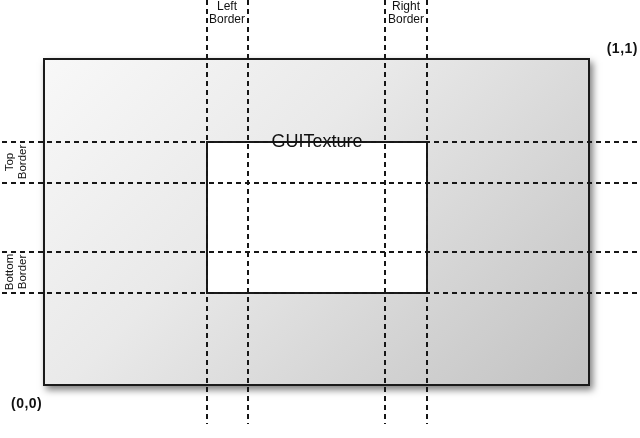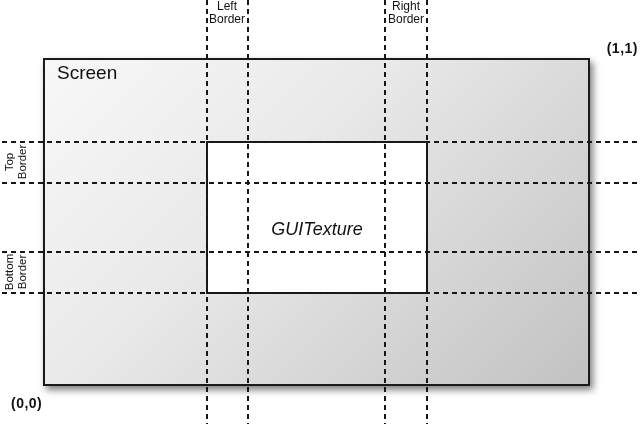--- a/index.html
+++ b/index.html
@@ -54,23 +54,22 @@
   .screen-label {
     position: absolute;
     left: 57px; top: 62px;
     font-size: 19px; line-height: 22px;
     z-index: 5;
   }
   .texture-label-box {
     position: absolute;
     left: 206px; top: 141px;
     width: 222px; height: 186px;
-    display: flex; align-items: center; justify-content: center;
+    display: flex; justify-content: center;
     z-index: 5;
-    font-style: italic;
   }
   .texture-label-box span { font-size: 18px; margin-top: -10px; }
 
   .coord {
     position: absolute;
     font-size: 14px; font-weight: 600; letter-spacing: 0.5px;
     z-index: 5;
   }
   .coord-tr { top: 40px; right: 2px; }
   .coord-bl { top: 395px; left: 11px; }
@@ -110,21 +109,20 @@
   <div class="vline v1"></div>
   <div class="vline v2"></div>
   <div class="vline v3"></div>
   <div class="vline v4"></div>
 
   <div class="hline h1"></div>
   <div class="hline h2"></div>
   <div class="hline h3"></div>
   <div class="hline h4"></div>
 
-  <div class="screen-label">Screen</div>
   <div class="texture-label-box">
     <span>GUITexture</span>
   </div>
 
   <div class="coord coord-tr">(1,1)</div>
   <div class="coord coord-bl">(0,0)</div>
 
   <div class="border-label-top left-border-label">
     <span>Left</span>
     <span>Border</span>

